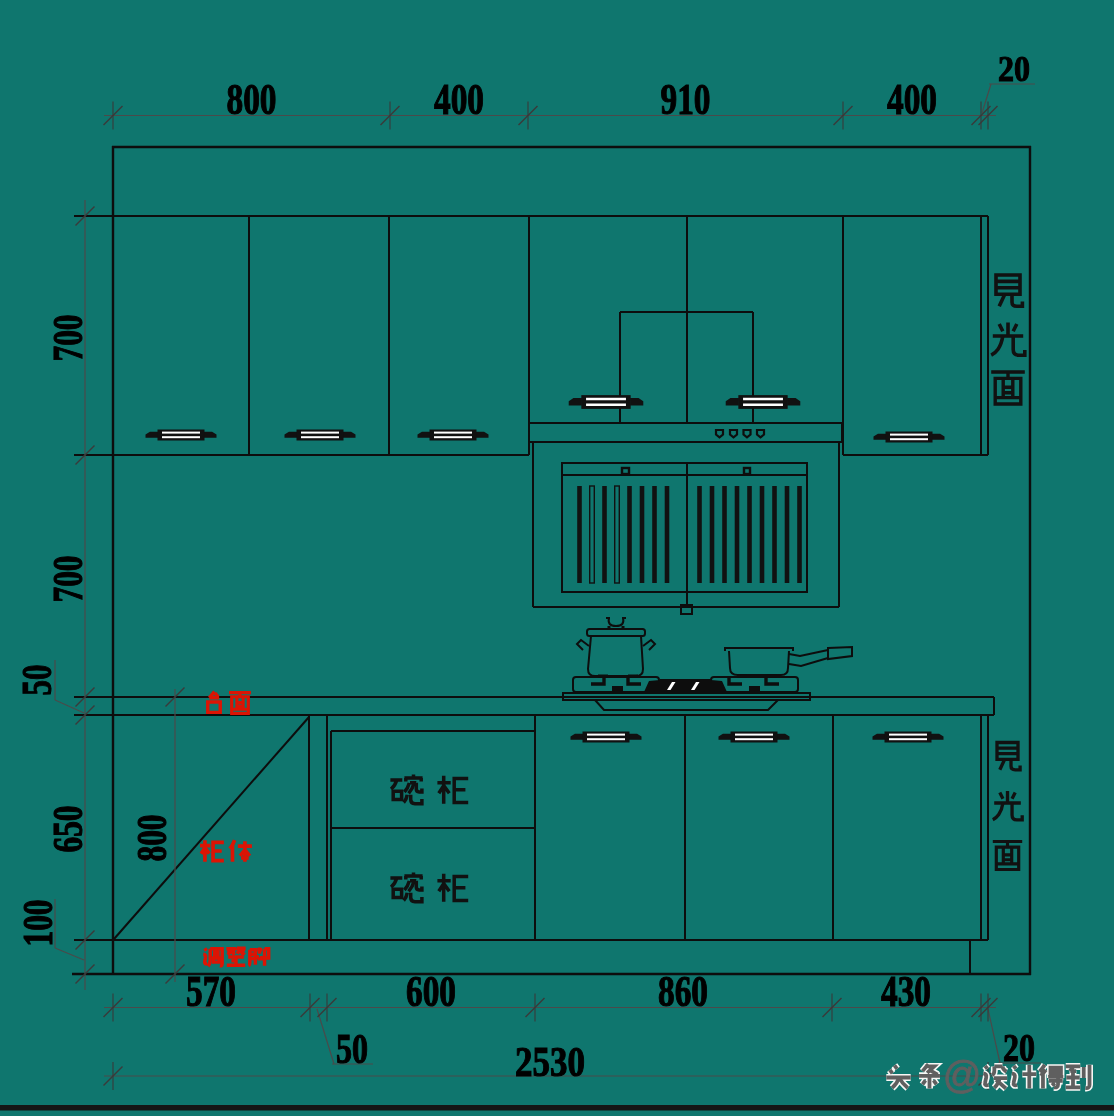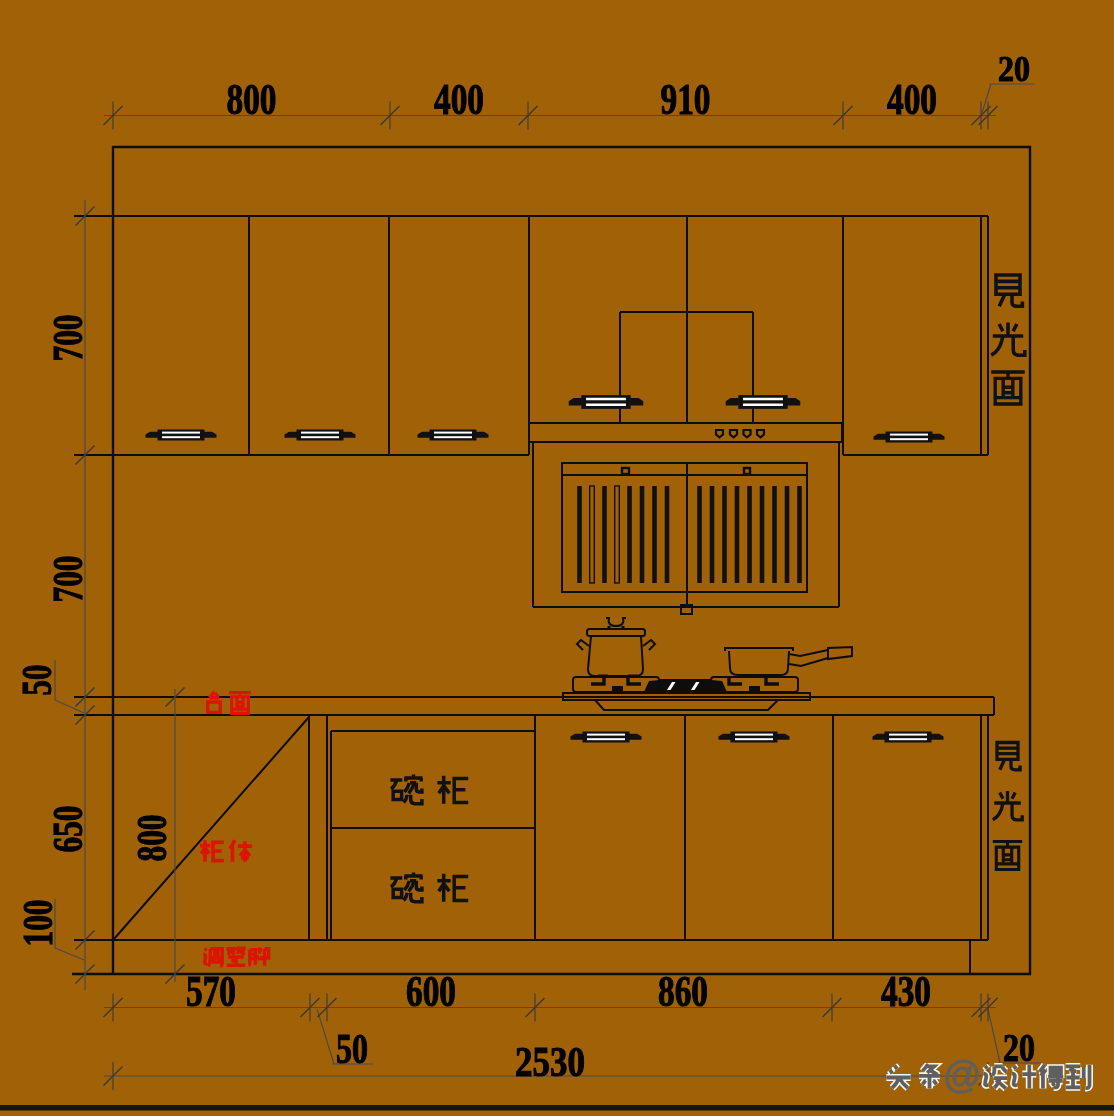--- a/index.html
+++ b/index.html
@@ -1,16 +1,16 @@
 <!DOCTYPE html>
 <html><head>
 <meta charset="utf-8">
 <style>
 html,body{margin:0;padding:0;background:#f7f7f5;}
-#page{position:relative;width:1114px;height:1116px;background:#a16207;overflow:hidden;}
+#page{position:relative;width:1114px;height:1116px;background:#0f766e;overflow:hidden;}
 svg.main{position:absolute;top:0;left:0;}
 </style>
 </head>
 <body>
 <div id="page">
 <svg class="main" width="1114" height="1116" viewBox="0 0 1114 1116">
 <defs>
 <g id="handle">
 <polygon points="-35.5,2.8 -35.5,-0.6 -31,-3.2 -23,-3.2 -23,2.8" fill="#111"></polygon>
 <polygon points="35.5,2.8 35.5,-0.6 31,-3.2 23,-3.2 23,2.8" fill="#111"></polygon>

